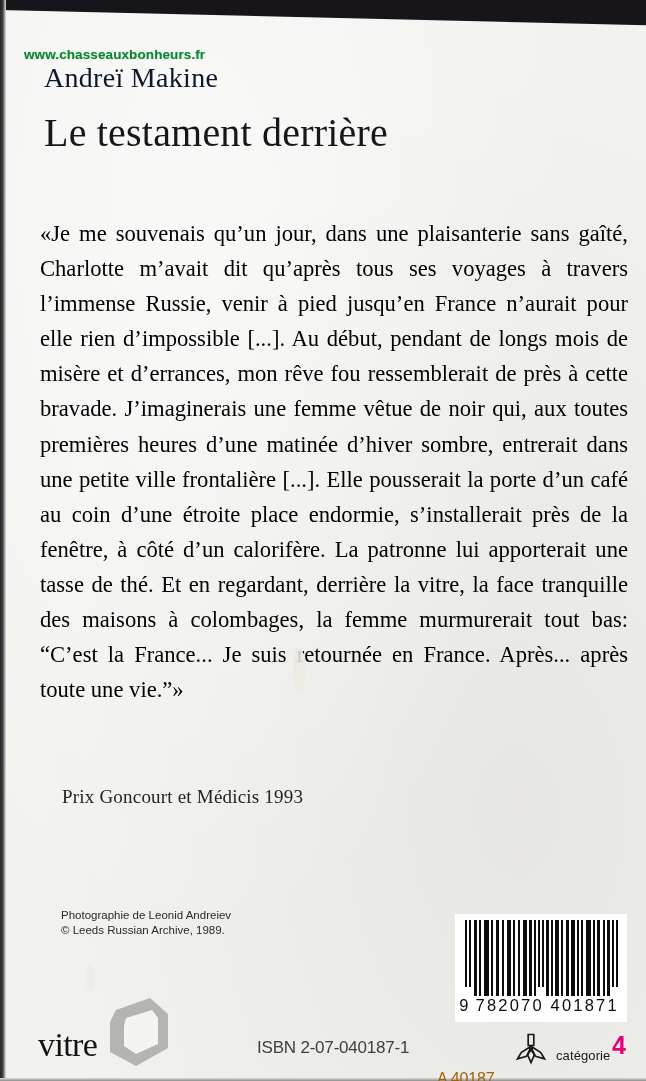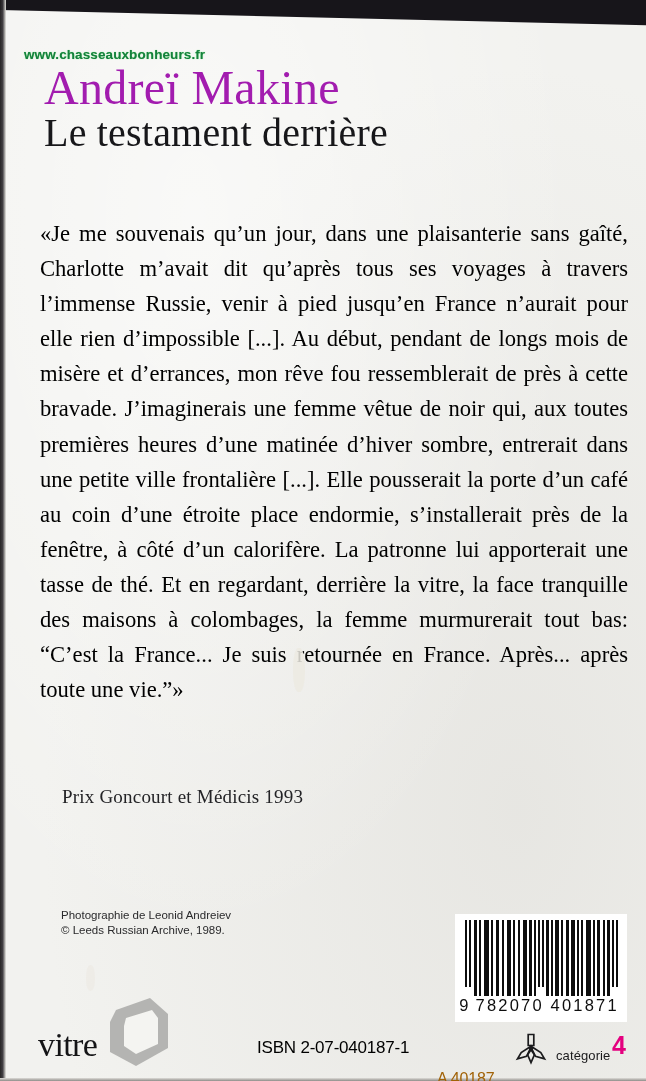--- a/index.html
+++ b/index.html
@@ -57,24 +57,24 @@
     color: #15803d;
     letter-spacing: .1px;
     text-shadow: 0 0 1px rgba(61,220,75,.7);
     white-space: nowrap;
   }
 
   .author {
     position: absolute;
     left: 44px;
     top: 64px;
-    font-size: 48px;
+    font-size: 28px;
     line-height: 1;
     letter-spacing: .3px;
-    color: #a21caf;
+    color: #0f172a;
   }
   .title {
     position: absolute;
     left: 44px;
     top: 113px;
     font-size: 40px;
     line-height: 1;
     letter-spacing: .2px;
     color: #17171a;
   }
@@ -172,21 +172,21 @@
   }
   .barcode-digits .lead {
     margin-right: 5px;
   }
   .isbn {
     position: absolute;
     left: 257px;
     top: 1038px;
     font-family: "Liberation Sans", sans-serif;
     font-size: 17px;
-    color: #000000;
+    color: #404040;
     letter-spacing: -.2px;
   }
   .acode {
     position: absolute;
     left: 437px;
     top: 1070px;
     font-family: "Liberation Sans", sans-serif;
     font-size: 16px;
     color: #a16207;
     letter-spacing: -.2px;

